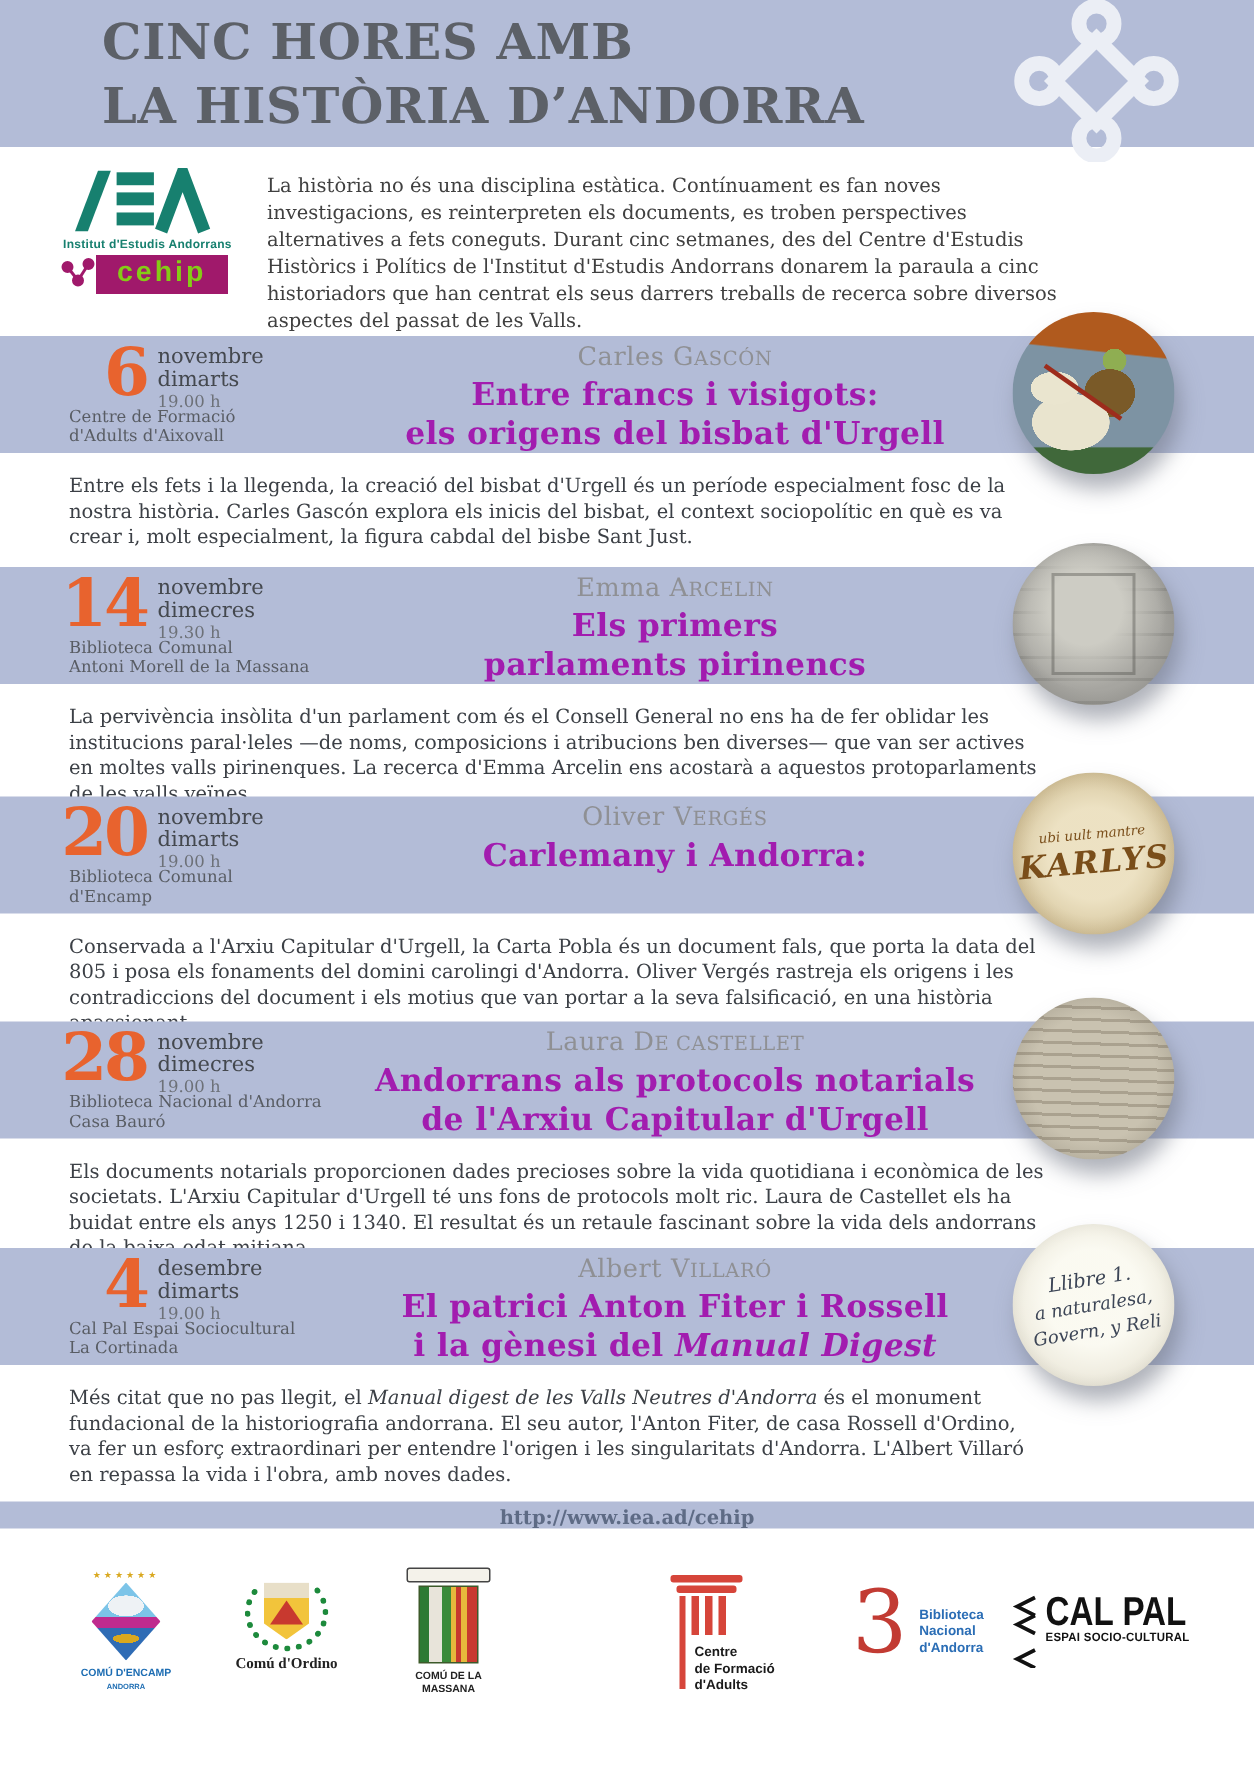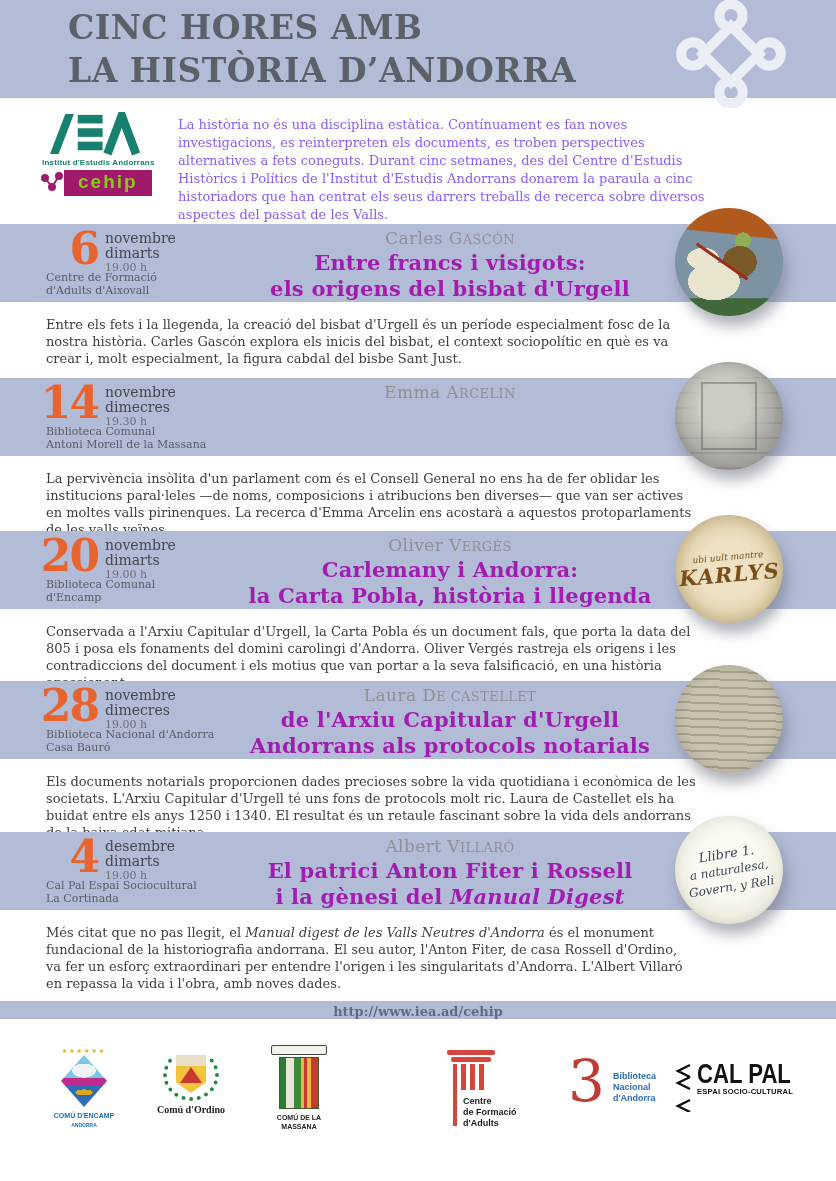--- a/index.html
+++ b/index.html
@@ -14,21 +14,21 @@
 
   
   .iea-logo{position:absolute;left:40px;top:112px;width:138px;}
   .iea-mark{display:block;margin-left:4px;}
   .iea-orgname{font-size:8px;color:#17806f;font-weight:bold;letter-spacing:.2px;
         font-family:"Liberation Sans",sans-serif;margin:2px 0 3px 2px;}
   .cehip-row{display:flex;align-items:center;}
   .cehip-box{background:#a0196b;color:#84cc16;font-family:"Liberation Sans",sans-serif;
         font-weight:bold;font-size:19px;letter-spacing:2px;padding:1px 14px 3px 14px;}
   .intro-text{position:absolute;left:178px;top:116px;width:548px;font-size:13px;
-        line-height:18px;color:#8b5cf6;}
+        line-height:18px;color:#404040;}
 
   
   .event{position:absolute;left:0;width:836px;height:154px;}
   .ev1{top:224px}.ev2{top:378px}.ev3{top:531px}.ev4{top:681px}.ev5{top:832px}
   .band{position:absolute;left:0;top:0;width:836px;height:78px;background:#b3bcd7;}
   .dateblock{position:absolute;left:40px;top:5px;display:flex;}
   .daynum{width:58px;text-align:right;font-size:44px;line-height:40px;font-weight:bold;
         color:#e8632e;letter-spacing:-2px;}
   .datemeta{margin-left:7px;padding-top:2px;color:#44484e;}
   .month,.weekday{font-size:14px;line-height:15px;}
@@ -223,20 +223,24 @@
     </div>
     <div class="venue">
       <div>Biblioteca Comunal</div>
       <div>Antoni Morell de la Massana</div>
     </div>
     <div class="center">
       <div class="speaker">
         <span>Emma</span>
         <span class="fam-init">A</span><span class="fam-rest">rcelin</span>
       </div>
+      <div class="etitle">
+        <div>Els primers</div>
+        <div><span>parlaments pirinencs</span><span class="ital"></span></div>
+      </div>
     </div>
     <div class="circle c2">
       <div class="ctext"></div>
     </div>
     <div class="desc"><span>La pervivència insòlita d'un parlament com és el Consell General no ens ha de fer oblidar les institucions paral·leles —de noms, composicions i atribucions ben diverses— que van ser actives en moltes valls pirinenques. La recerca d'Emma Arcelin ens acostarà a aquestos protoparlaments de les valls veïnes.</span><span class="ital"></span><span></span></div>
   </section>
 
   <section class="event ev3">
     <div class="band"></div>
     <div class="dateblock">
@@ -251,21 +255,20 @@
       <div>Biblioteca Comunal</div>
       <div>d'Encamp</div>
     </div>
     <div class="center">
       <div class="speaker">
         <span>Oliver</span>
         <span class="fam-init">V</span><span class="fam-rest">ergés</span>
       </div>
       <div class="etitle">
         <div>Carlemany i Andorra:</div>
-        <div><span>la Carta Pobla, història i llegenda</span><span class="ital"></span></div>
       </div>
     </div>
     <div class="circle c3">
       <div class="ctext">
           <span>ubi uult mantre</span>
           <span>KARLYS</span>
         </div>
     </div>
     <div class="desc"><span>Conservada a l'Arxiu Capitular d'Urgell, la Carta Pobla és un document fals, que porta la data del 805 i posa els fonaments del domini carolingi d'Andorra. Oliver Vergés rastreja els origens i les contradiccions del document i els motius que van portar a la seva falsificació, en una història apassionant.</span><span class="ital"></span><span></span></div>
   </section>
@@ -283,22 +286,22 @@
     <div class="venue">
       <div>Biblioteca Nacional d'Andorra</div>
       <div>Casa Bauró</div>
     </div>
     <div class="center">
       <div class="speaker">
         <span>Laura</span>
         <span class="fam-init">D</span><span class="fam-rest">e Castellet</span>
       </div>
       <div class="etitle">
+        <div>Andorrans als protocols notarials</div>
         <div><span>de l'Arxiu Capitular d'Urgell</span><span class="ital"></span></div>
-        <div>Andorrans als protocols notarials</div>
       </div>
     </div>
     <div class="circle c4">
       <div class="ctext"></div>
     </div>
     <div class="desc"><span>Els documents notarials proporcionen dades precioses sobre la vida quotidiana i econòmica de les societats. L'Arxiu Capitular d'Urgell té uns fons de protocols molt ric. Laura de Castellet els ha buidat entre els anys 1250 i 1340. El resultat és un retaule fascinant sobre la vida dels andorrans de la baixa edat mitjana.</span><span class="ital"></span><span></span></div>
   </section>
 
   <section class="event ev5">
     <div class="band"></div>

